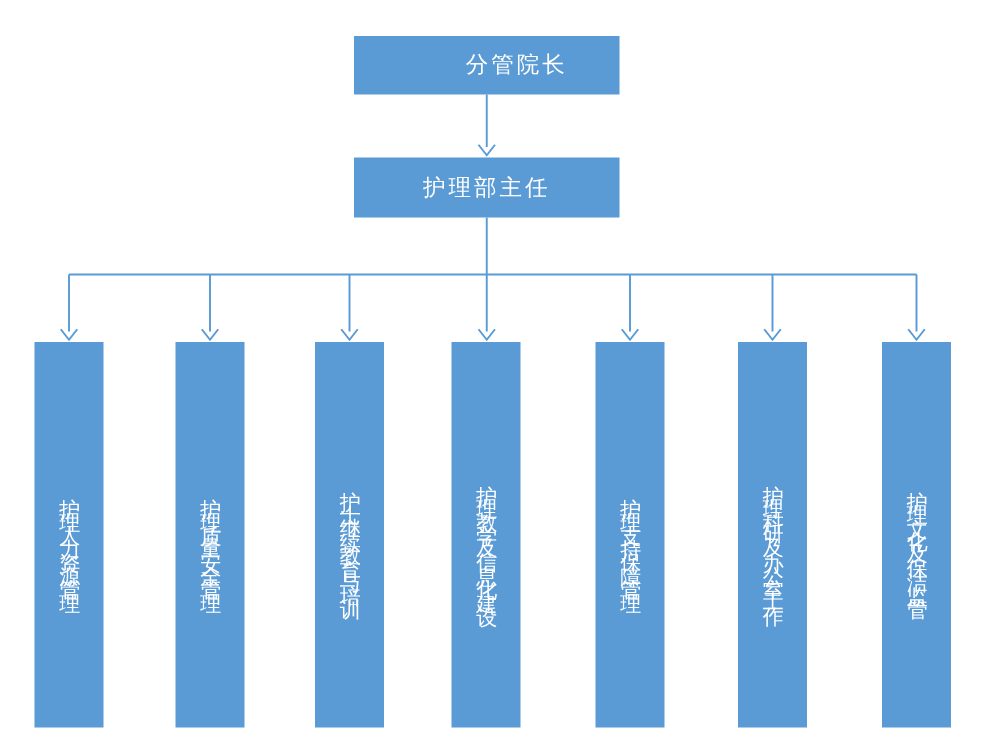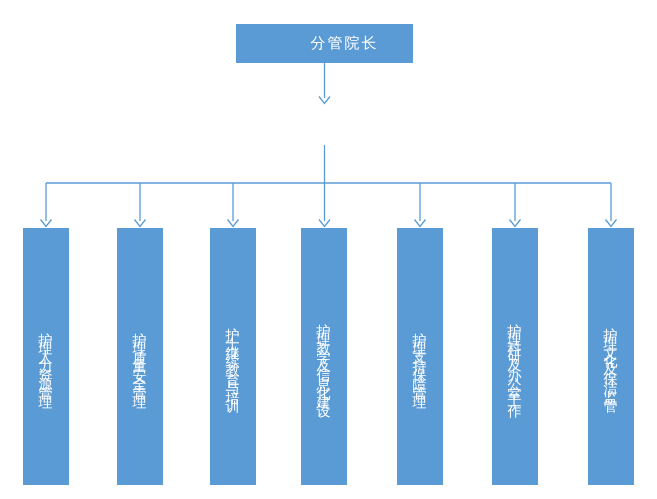--- a/index.html
+++ b/index.html
@@ -99,20 +99,23 @@
     <polyline points="509.5,219.5 515,226.5 520.5,219.5" stroke="#5b9bd5"></polyline>
 
     <line x1="611" y1="183" x2="611" y2="221" stroke="#5b9bd5"></line>
     <polyline points="605.5,219.5 611,226.5 616.5,219.5" stroke="#5b9bd5"></polyline>
   </svg>
 
   <div class="node node-h node-root">
     <span>分管院长</span>
   </div>
 
+  <div class="node node-h node-manager">
+    <span>护理部主任</span>
+  </div>
 
   <div class="node node-dept dept-1">
     <span class="vtext">护理人力资源管理</span>
   </div>
 
   <div class="node node-dept dept-2">
     <span class="vtext">护理质量安全管理</span>
   </div>
 
   <div class="node node-dept dept-3">

